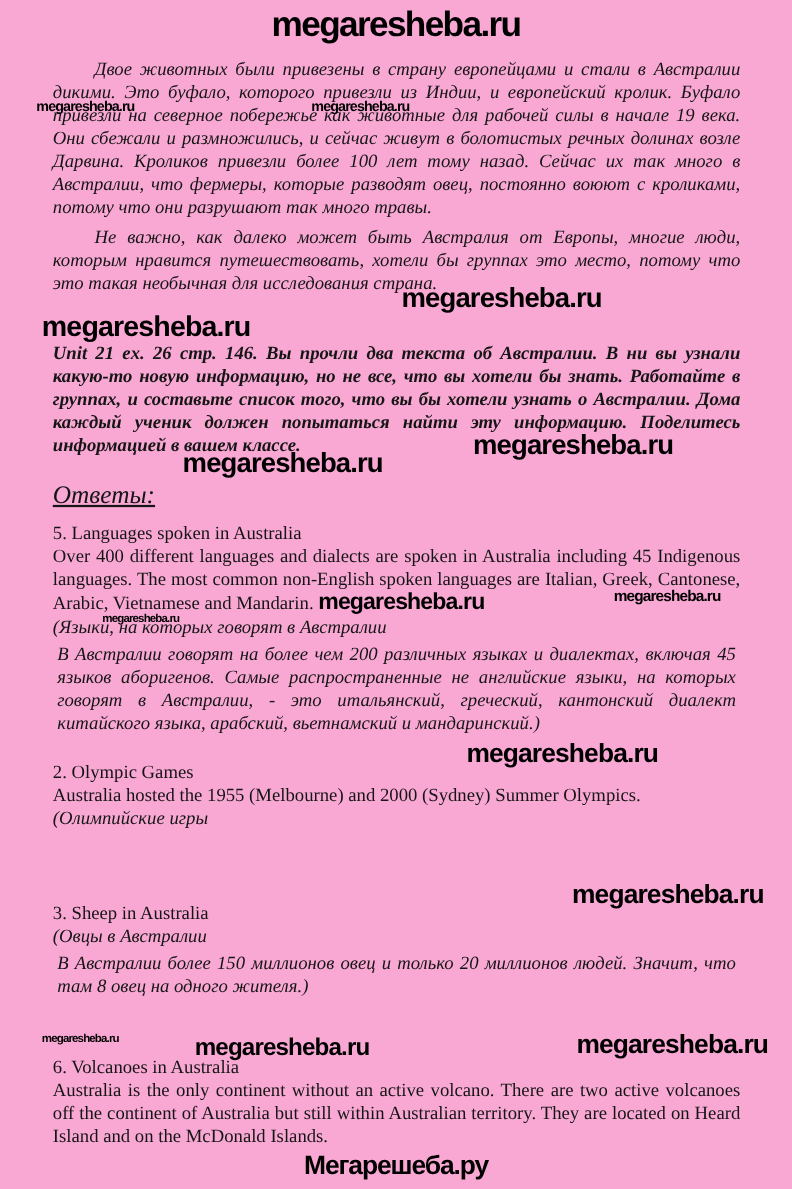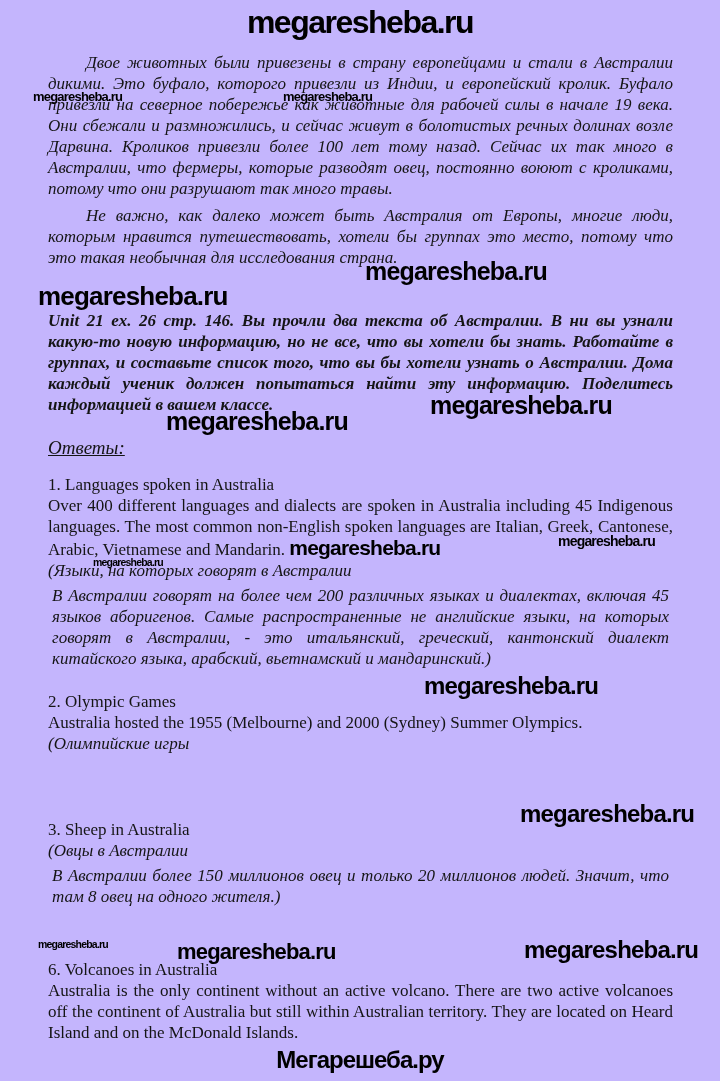--- a/index.html
+++ b/index.html
@@ -1,19 +1,19 @@
 <!DOCTYPE html>
 <html><head>
 <meta charset="utf-8">
 <style>
   html,body{margin:0;padding:0;background:#e8e8e8;}
   .page{
     position:relative;
     width:720px;height:1081px;
-    background:#c4b5fd;
+    background:#f9a8d4;
     overflow:hidden;
     font-family:"Liberation Serif", serif;
     color:#111;
   }
   
   .site-title{
     position:absolute;top:4px;left:0;width:720px;
     text-align:center;
     font-family:"Liberation Sans", sans-serif;
     font-weight:bold;font-size:32px;letter-spacing:-1.5px;
@@ -23,21 +23,21 @@
   .txt{
     position:absolute;left:48px;width:625px;
     font-size:17px;line-height:21px;
     text-align:justify;color:#151515;
   }
   .italic{font-style:italic;}
   .bold{font-weight:bold;}
   .indent{text-indent:38px;}
   .answers-label{
     position:absolute;left:48px;
-    font-size:19px;font-style:italic;
+    font-size:23px;font-style:italic;
     text-decoration:underline;color:#151515;
   }
   .section-title{margin:0;padding:0;}
   .eng{margin:0;padding:0;}
   .ru-open{margin:0;padding:0;font-style:italic;text-align:left;}
   .ru-body{margin:4px;padding:0;font-style:italic;}
   
   .wm{
     position:absolute;
     font-family:"Liberation Sans", sans-serif;
@@ -67,21 +67,21 @@
   <div class="site-title">megaresheba.ru</div>
 
   <div class="txt italic indent" style="top:52px;">Двое животных были привезены в страну европейцами и стали в Австралии дикими. Это буфало, которого привезли из Индии, и европейский кролик. Буфало привезли на северное побережье как животные для рабочей силы в начале 19 века. Они сбежали и размножились, и сейчас живут в болотистых речных долинах возле Дарвина. Кроликов привезли более 100 лет тому назад. Сейчас их так много в Австралии, что фермеры, которые разводят овец, постоянно воюют с кроликами, потому что они разрушают так много травы.</div>
   <div class="txt italic indent" style="top:205px;">Не важно, как далеко может быть Австралия от Европы, многие люди, которым нравится путешествовать, хотели бы группах это место, потому что это такая необычная для исследования страна.</div>
 
   <div class="txt italic bold" style="top:310px;">Unit 21 ex. 26 стр. 146. Вы прочли два текста об Австралии. В ни вы узнали какую-то новую информацию, но не все, что вы хотели бы знать. Работайте в группах, и составьте список того, что вы бы хотели узнать о Австралии. Дома каждый ученик должен попытаться найти эту информацию. Поделитесь информацией в вашем классе.</div>
 
   <div class="answers-label" style="top:437px;">Ответы:</div>
 
   <div class="txt" style="top:474px;">
-    <div class="section-title">1. Languages spoken in Australia</div>
+    <div class="section-title">5. Languages spoken in Australia</div>
     <div class="eng"><span>Over 400 different languages and dialects are spoken in Australia including 45 Indigenous languages. The most common non-English spoken languages are Italian, Greek, Cantonese, Arabic, Vietnamese and Mandarin.</span> <span class="wm-inline" style="font-size:21px;">megaresheba.ru</span></div>
     <div class="ru-open">(Языки, на которых говорят в Австралии</div>
     <div class="ru-body">В Австралии говорят на более чем 200 различных языках и диалектах, включая 45 языков аборигенов. Самые распространенные не английские языки, на которых говорят в Австралии, - это итальянский, греческий, кантонский диалект китайского языка, арабский, вьетнамский и мандаринский.)</div>
   </div>
 
   <div class="txt" style="top:691px;">
     <div class="section-title">2. Olympic Games</div>
     <div class="eng">Australia hosted the 1955 (Melbourne) and 2000 (Sydney) Summer Olympics.</div>
     <div class="ru-open">(Олимпийские игры</div>
   </div>

